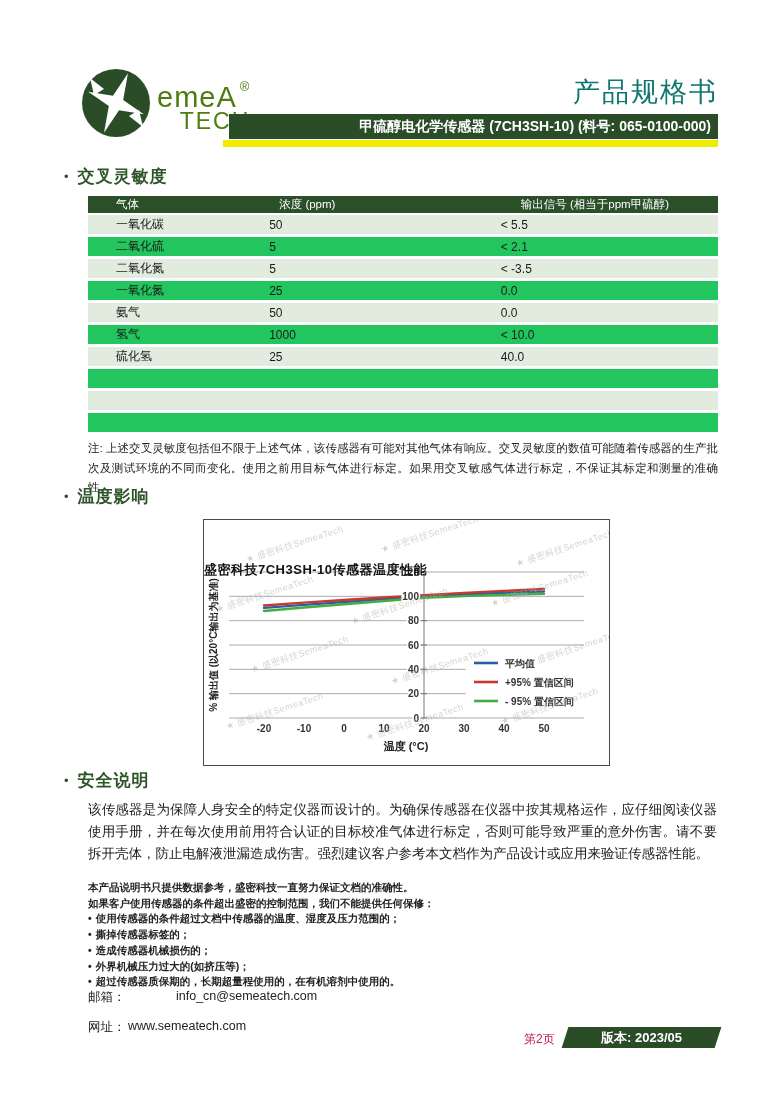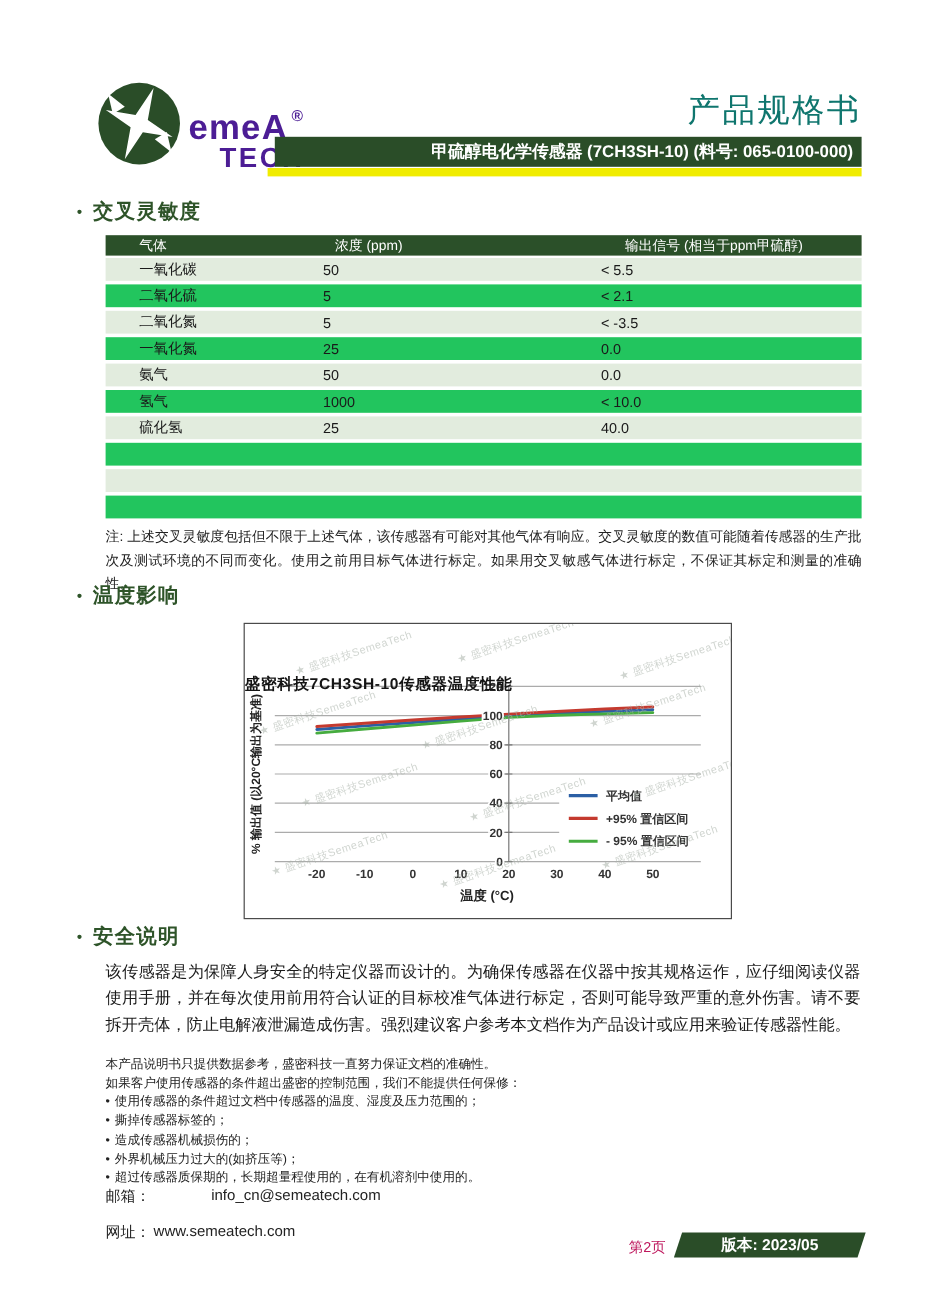--- a/index.html
+++ b/index.html
@@ -4,21 +4,21 @@
 <style>
   html,body{margin:0;padding:0;}
   body{
     width:774px;height:1095px;position:relative;background:#ffffff;
     font-family:"Liberation Sans","DejaVu Sans",sans-serif;color:#1f1f1f;
     overflow:hidden;
   }
   
   #logo{position:absolute;left:80px;top:64px;display:flex;}
   #logo svg{display:block;}
-  .wm-text{margin-left:3px;margin-top:30px;color:#4c1d95;font-weight:bold;}
+  .wm-text{margin-left:3px;margin-top:20px;color:#4d7c0f;font-weight:normal;}
   .wm-top{font-size:29px;line-height:26px;display:flex;letter-spacing:1px;}
   .wm-top .reg{font-size:13px;line-height:13px;margin-left:3px;margin-top:-4px;}
   .wm-bottom{font-size:23px;line-height:22px;text-align:right;letter-spacing:2px;}
   #doc-title{position:absolute;right:56px;top:74px;font-size:27px;color:#0f766e;letter-spacing:2px;}
   #product-bar{position:absolute;left:229px;top:114px;width:489px;height:25px;background:#2a4d28;
     color:#fff;font-size:14px;font-weight:bold;line-height:25px;text-align:right;
     padding-right:7px;box-sizing:border-box;}
   #accent-bar{position:absolute;left:223px;top:140px;width:495px;height:7px;background:#f0ec00;}
   
   .section{position:absolute;left:64px;display:flex;align-items:flex-start;}
@@ -42,21 +42,21 @@
   #chart-box{position:absolute;left:203px;top:519px;width:405px;height:245px;background:#fff;
     border:1px solid #4a4a4a;overflow:hidden;}
   #chart-title{position:absolute;left:0;right:0;top:9px;text-align:left;font-size:13px;
     font-weight:bold;color:#141414;z-index:4;letter-spacing:0.5px;margin-top:32px;}
   #chart-svg{position:absolute;left:0;top:0;z-index:2;}
   .wm{position:absolute;font-size:9px;color:#aab3aa;opacity:0.55;white-space:nowrap;
     transform:rotate(-18deg);z-index:3;letter-spacing:0.5px;pointer-events:none;}
   
   #safety-par{position:absolute;left:88px;top:799px;width:629px;font-size:13.5px;line-height:22px;
     text-align:justify;color:#1a1a1a;}
-  #disclaimer{position:absolute;left:88px;top:880px;width:629px;font-size:10.5px;color:#222;}
+  #disclaimer{position:absolute;left:88px;top:880px;width:629px;font-size:10.5px;color:#222;font-weight:bold;}
   #disclaimer .dline{line-height:15.7px;}
   #disclaimer .dbullet{margin-right:4px;}
   
   .f-line{position:absolute;left:88px;font-size:12.5px;color:#222;display:flex;}
   .f-label{width:40px;}
   #footer-web{top:1019px;}
   #footer-mail{top:989px;gap:48px;}
   #page-number{position:absolute;left:524px;top:1031px;font-size:12px;color:#be185d;}
   #version-badge{position:absolute;left:565px;top:1027px;width:153px;height:21px;background:#2a4d28;
     transform:skewX(-18deg);}

